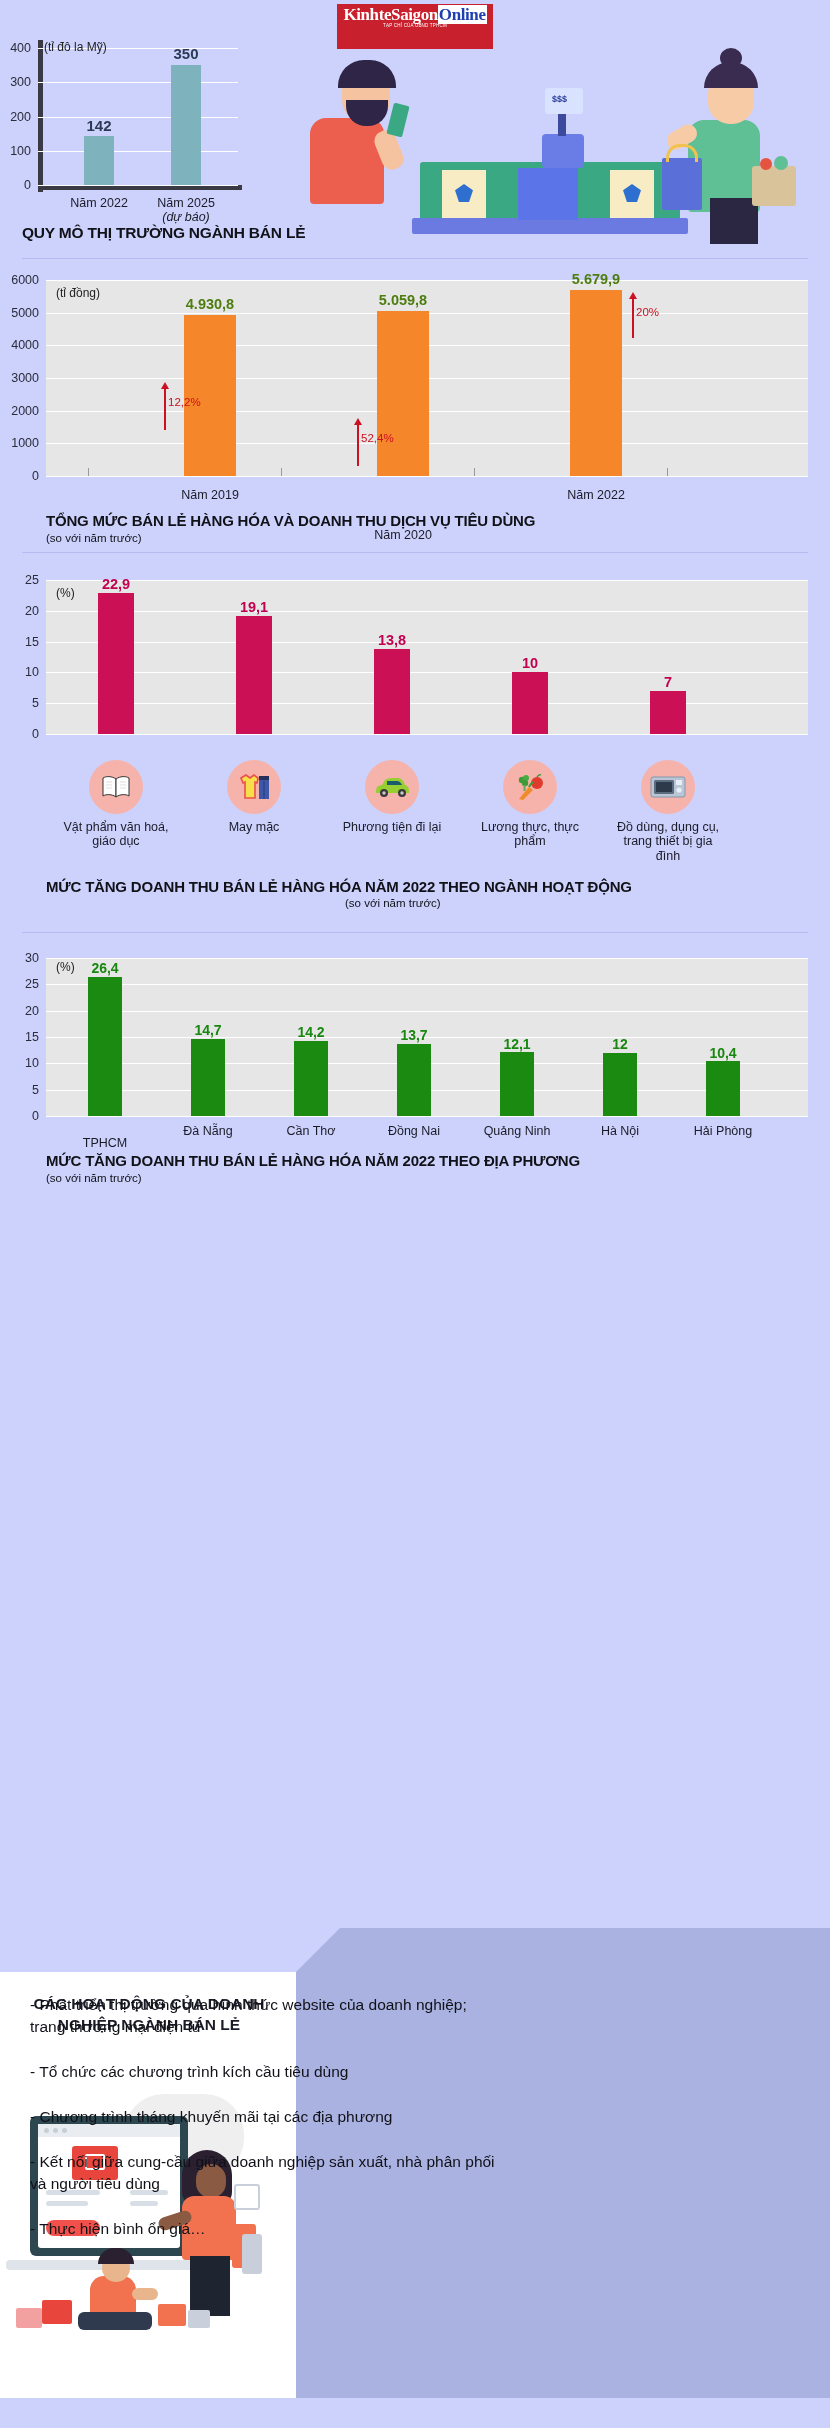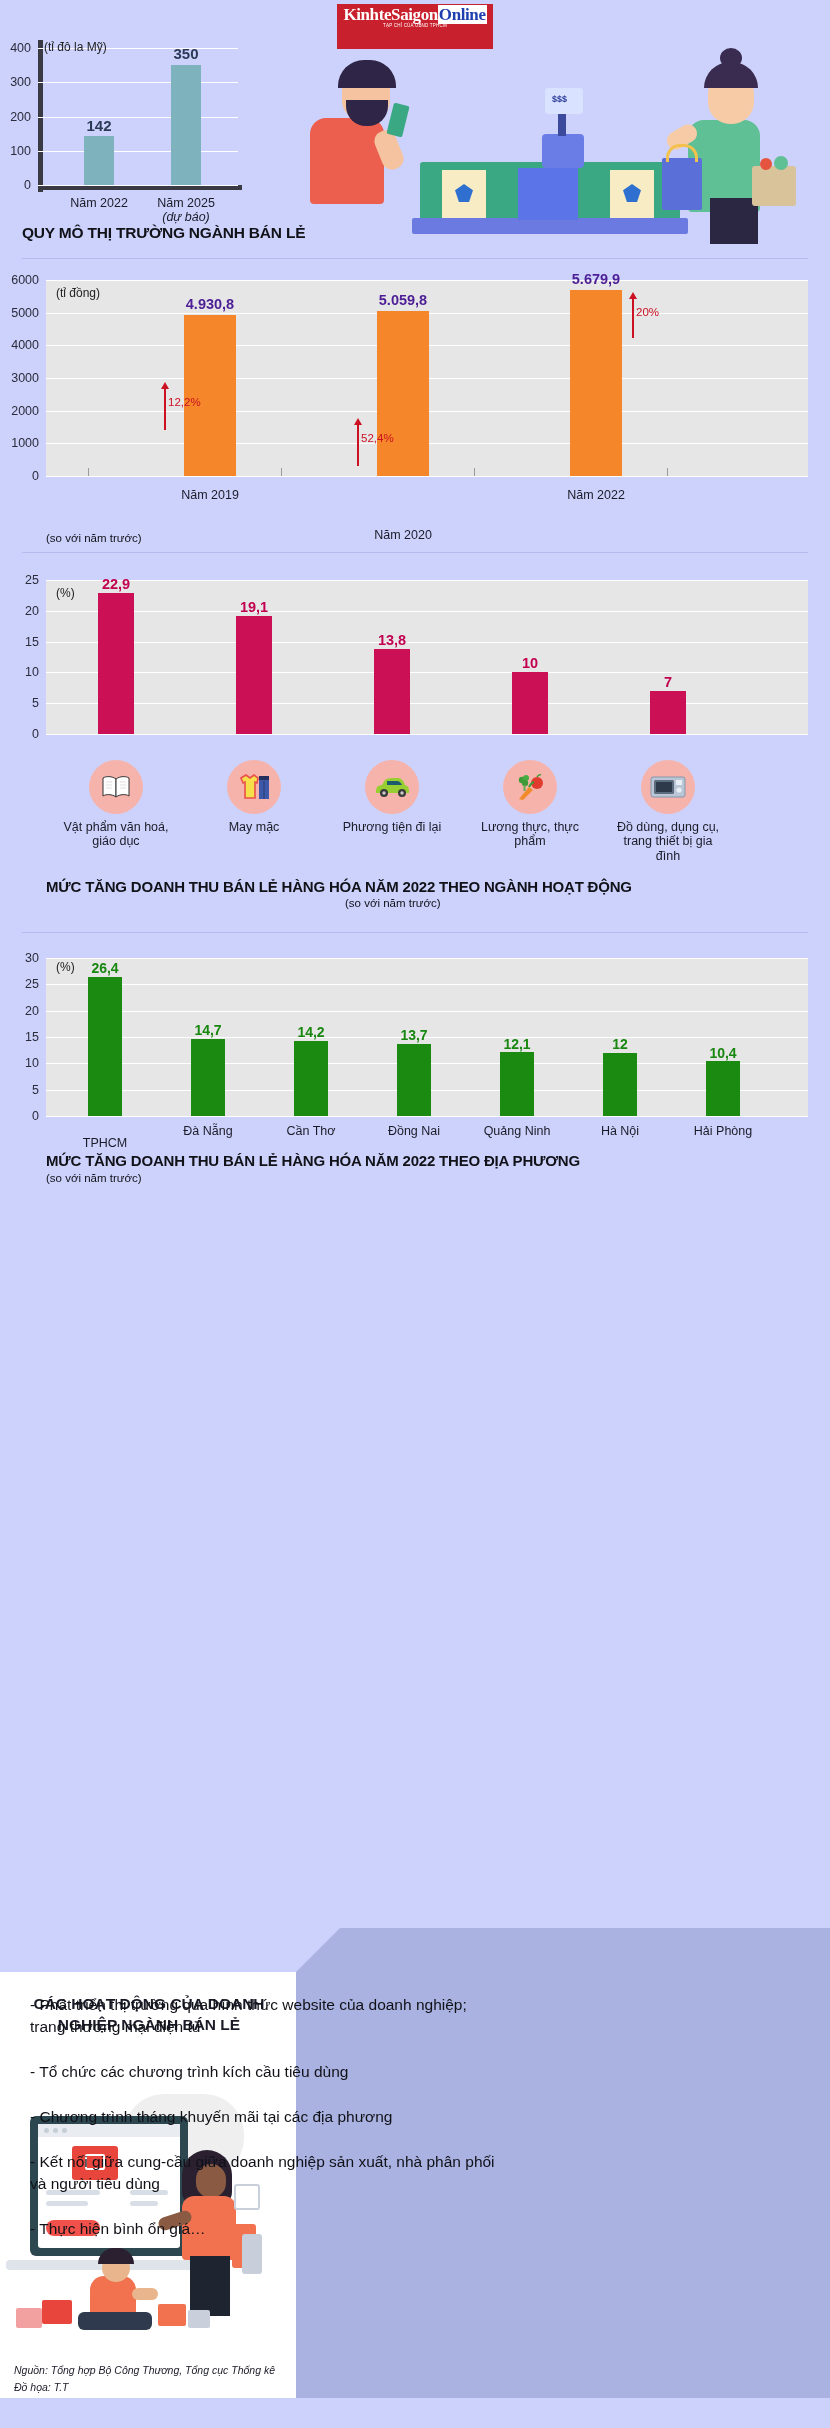--- a/index.html
+++ b/index.html
@@ -50,21 +50,21 @@
   
   #c1 .plot { left: 38px; top: 48px; width: 200px; height: 137px; }
   #c1 .axis-y { position: absolute; left: 38px; top: 40px; width: 5px; height: 152px; background: #3a3a44; }
   #c1 .axis-x { position: absolute; left: 38px; top: 185px; width: 204px; height: 5px; background: #3a3a44; }
   #c1 .bar { background: #7eb3be; width: 30px; }
   #c1 .bar-value { color: #2b3a56; font-size: 15px; }
 
   
   #c2 .plot { left: 46px; top: 14px; width: 762px; height: 196px; background: #e6e6e6; }
   #c2 .bar { background: #f5862a; width: 52px; }
-  #c2 .bar-value { color: #4c1d95; font-size: 14.5px; }
+  #c2 .bar-value { color: #4d7c0f; font-size: 14.5px; }
   .pct { position: absolute; color: #cc1122; font-size: 11.5px; white-space: nowrap; }
   .pct-arrow { position: absolute; width: 2px; background: #cc1122; }
   .pct-arrow::before {
     content: ""; position: absolute; left: -3.5px; top: -6px;
     border-left: 4.5px solid transparent; border-right: 4.5px solid transparent;
     border-bottom: 7px solid #cc1122;
   }
   .xtick { position: absolute; width: 1px; background: #9a9a9a; }
 
   
@@ -228,20 +228,21 @@
       <div class="xtick" style="left:42px;top:188px;height:8px;"></div>
       <div class="xtick" style="left:235px;top:188px;height:8px;"></div>
       <div class="xtick" style="left:428px;top:188px;height:8px;"></div>
       <div class="xtick" style="left:621px;top:188px;height:8px;"></div>
     </div>
 
     <div class="xlabel" style="left:210px;top:222px;">Năm 2019</div>
     <div class="xlabel" style="left:403px;top:222px;margin-top:40px;">Năm 2020</div>
     <div class="xlabel" style="left:596px;top:222px;">Năm 2022</div>
 
+    <div class="chart-title" style="left:46px;top:246px;font-size:15px;">TỔNG MỨC BÁN LẺ HÀNG HÓA VÀ DOANH THU DỊCH VỤ TIÊU DÙNG</div>
     <div class="chart-sub" style="left:46px;top:266px;">(so với năm trước)</div>
   </div>
 
   <div class="divider" style="top:552px;"></div>
 
   <div class="section" id="c3" style="top:560px;height:380px;">
     <div class="plot">
       <div class="gridline" style="top:0;"></div>
       <div class="gridline" style="top:30.8px;"></div>
       <div class="gridline" style="top:61.6px;"></div>
@@ -436,18 +437,14 @@
 
     <div class="bullets">
       <div class="bullet">- Phát triển thị trường qua hình thức website của doanh nghiệp; trang thương mại điện tử</div>
       <div class="bullet">- Tổ chức các chương trình kích cầu tiêu dùng</div>
       <div class="bullet">- Chương trình tháng khuyến mãi tại các địa phương</div>
       <div class="bullet">- Kết nối giữa cung-cầu giữa doanh nghiệp sản xuất, nhà phân phối và người tiêu dùng</div>
       <div class="bullet">- Thực hiện bình ổn giá…</div>
     </div>
   </div>
 
-  <div class="footer">
-    <div>Nguồn: Tổng hợp Bộ Công Thương, Tổng cục Thống kê</div>
-    <div>Đồ họa: T.T</div>
-  </div>
 
 </div>
 
 </body></html>

